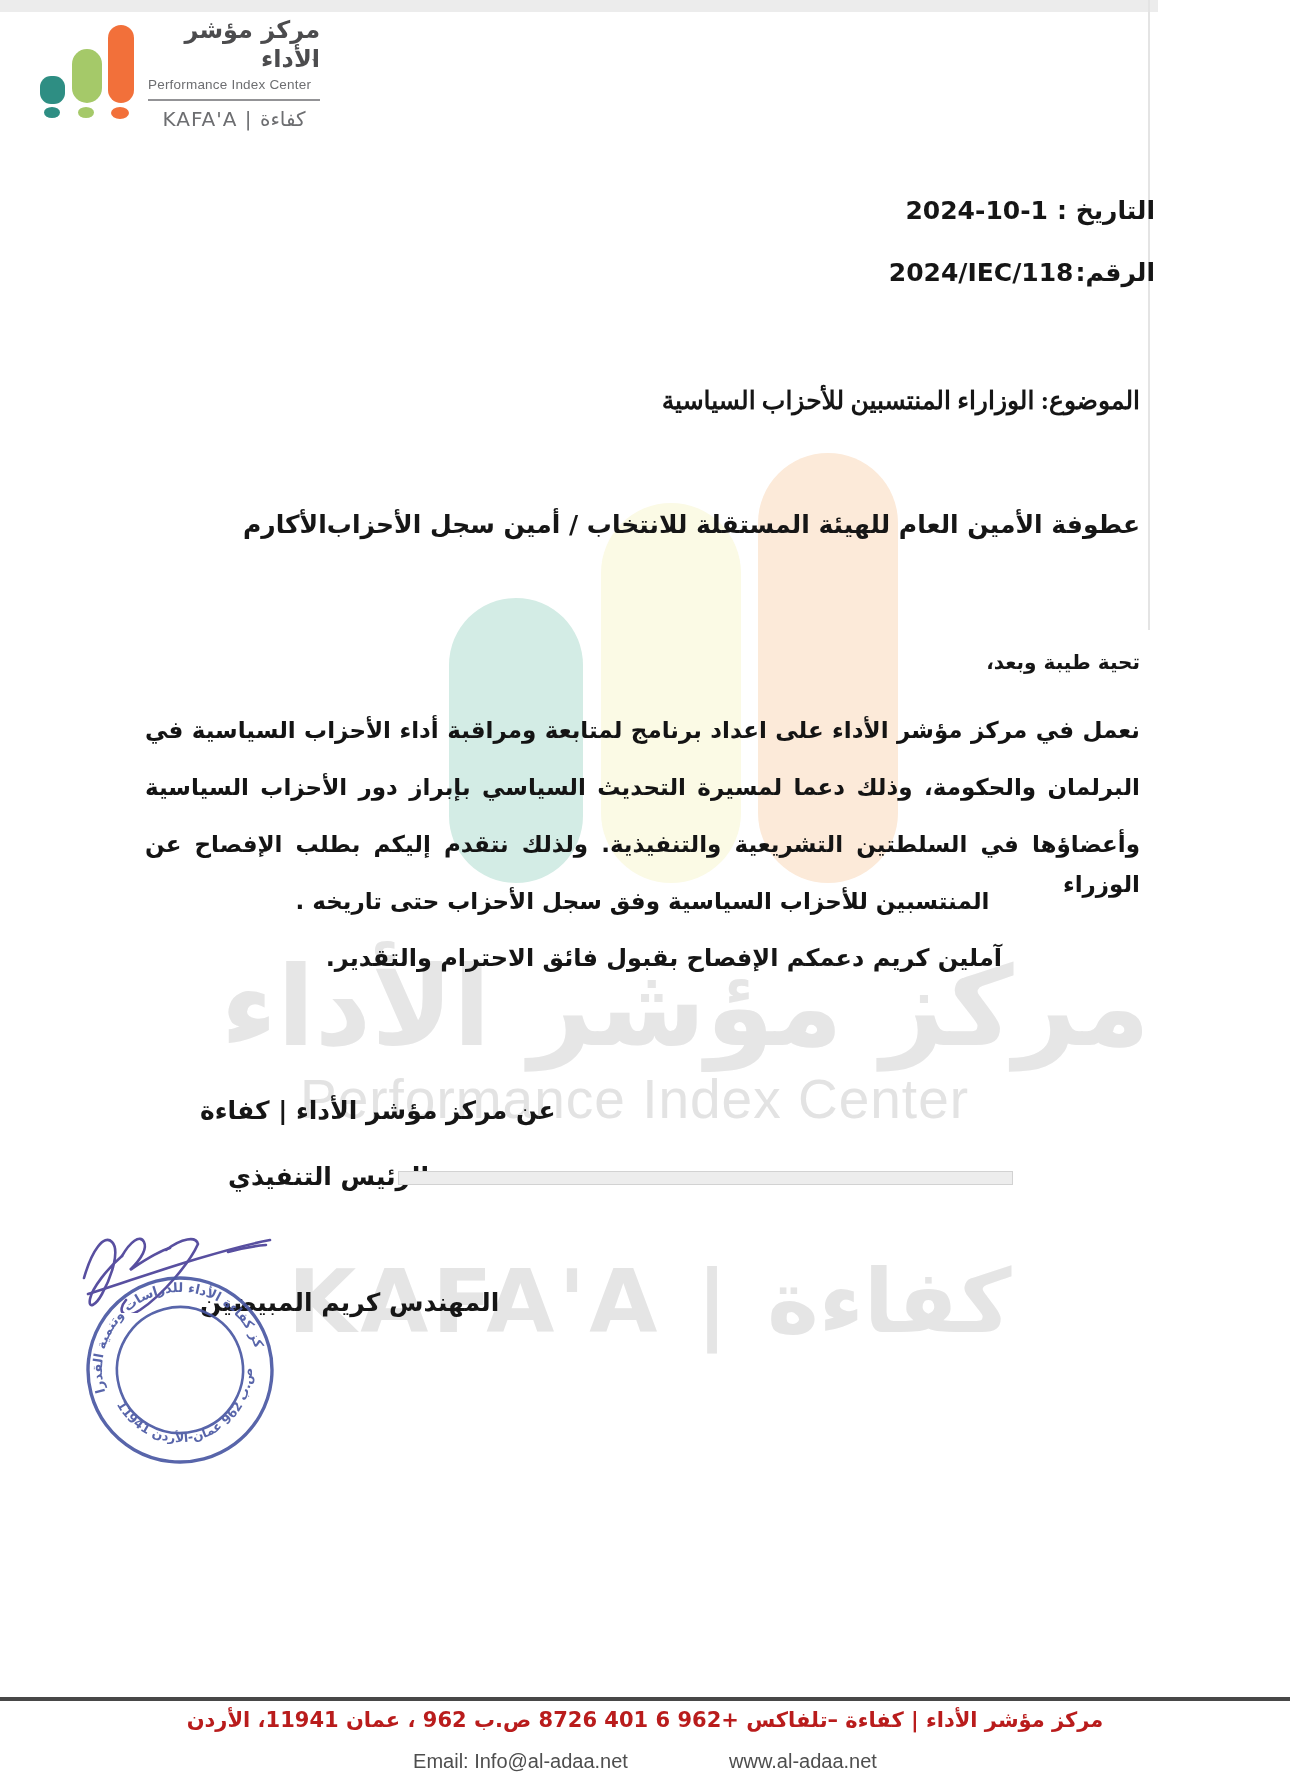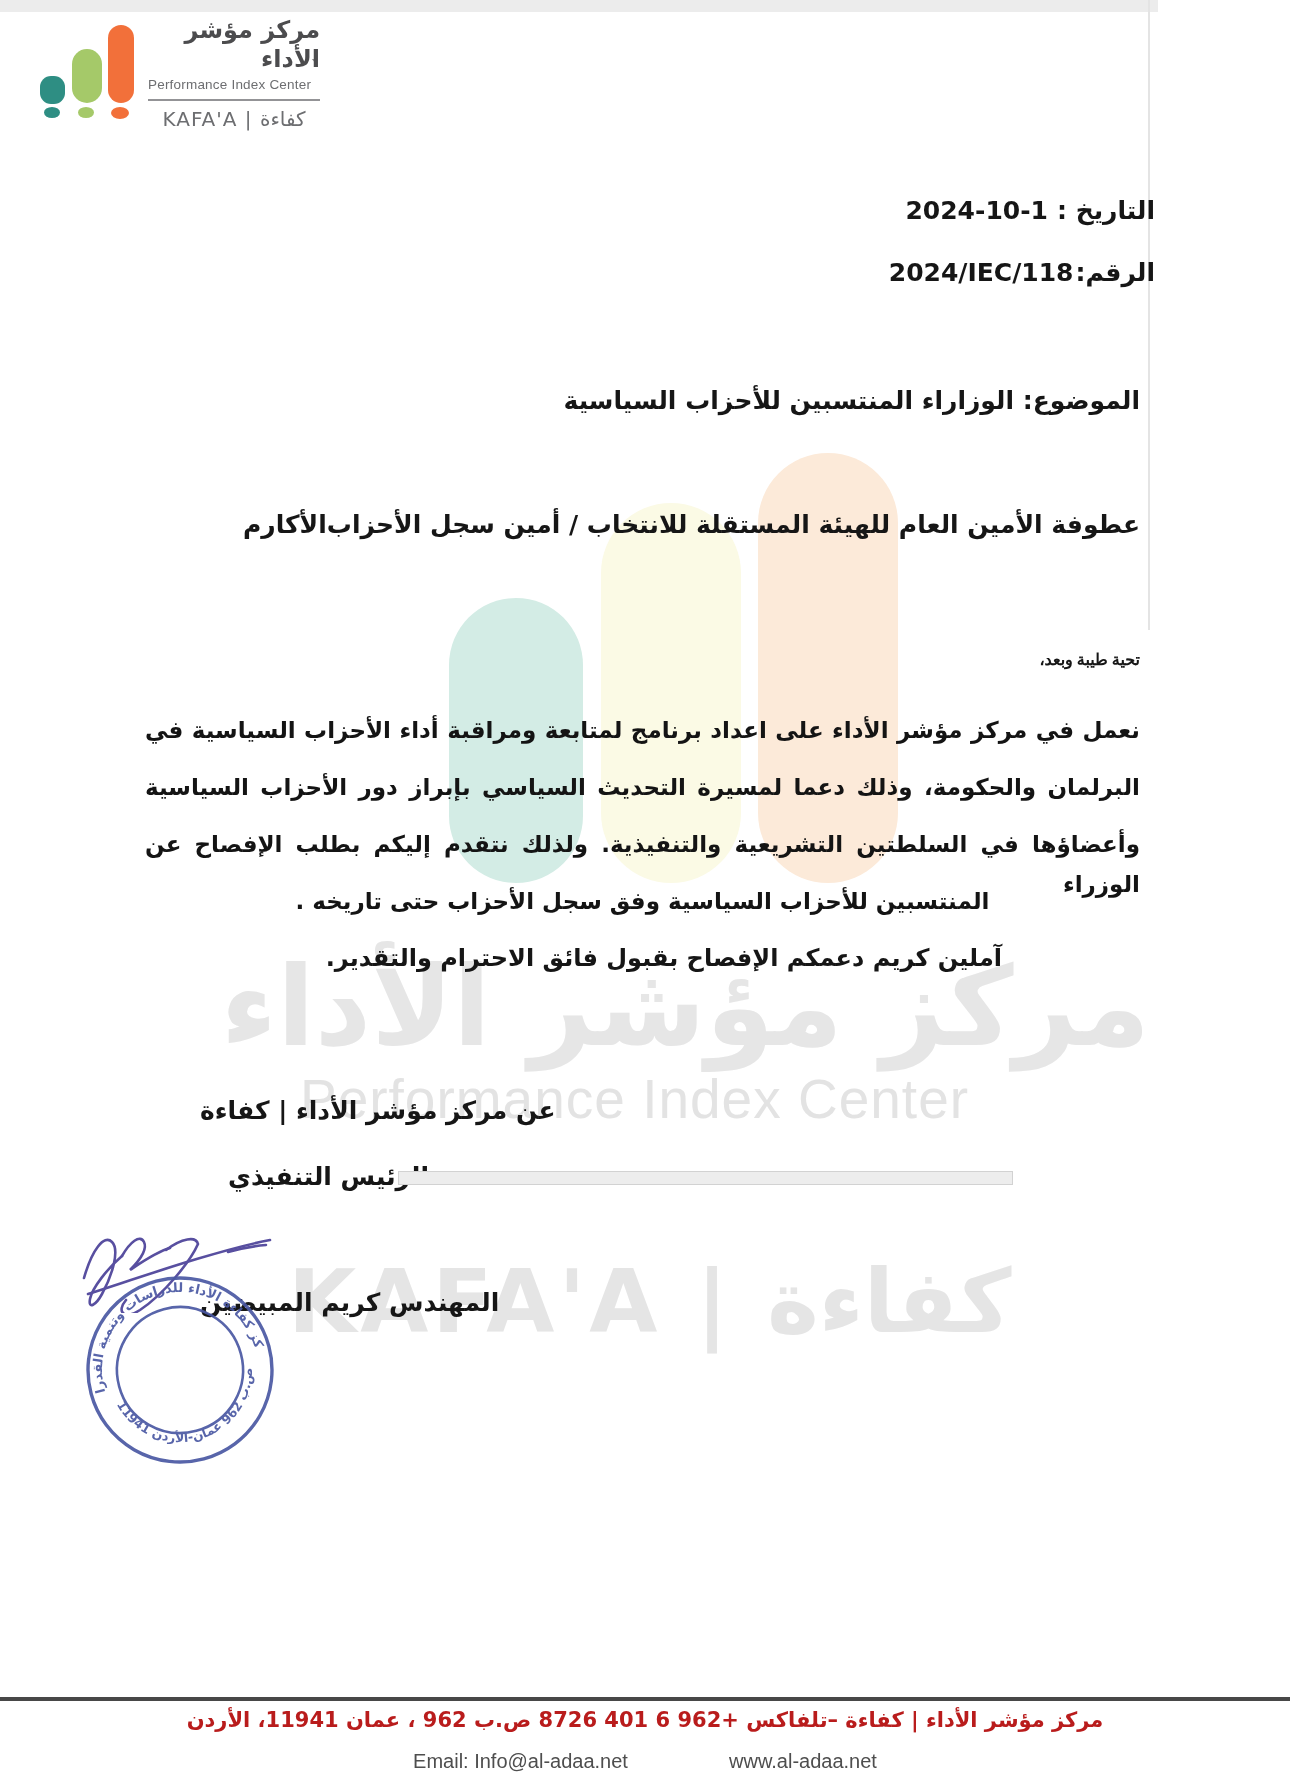--- a/index.html
+++ b/index.html
@@ -37,23 +37,23 @@
   
   .wm{z-index:1;line-height:1;white-space:nowrap;}
   .wm-ar{right:140px;top:952px;font-size:110px;font-weight:bold;color:#e6e6e6;direction:rtl;}
   .wm-en{left:300px;top:1072px;font-size:55px;color:#e3e3e3;font-family:"Liberation Sans",sans-serif;letter-spacing:1px;}
   .wm-kafaa{left:288px;top:1258px;font-size:88px;font-weight:bold;color:#e5e5e5;letter-spacing:4px;}
 
   .txt{z-index:2;}
   .date-line{right:135px;top:196px;font-size:25px;display:flex;direction:rtl;gap:9px;}
   .ref-line{right:135px;top:258px;font-size:25px;display:flex;direction:rtl;gap:2px;}
   .ltrnum{direction:ltr;unicode-bidi:embed;font-weight:bold;}
-  .subject{right:150px;top:386px;font-size:25px;}
+  .subject{right:150px;top:386px;font-size:25px;font-family:Liberation Serif, serif;}
   .recipient{left:295px;top:510px;width:845px;font-size:25px;display:flex;direction:rtl;justify-content:space-between;}
-  .greeting{right:150px;top:650px;font-size:16px;font-family:Liberation Serif, serif;}
+  .greeting{right:150px;top:650px;font-size:20px;}
   .body-block{left:145px;top:710px;width:995px;font-size:23px;z-index:2;}
   .body-block .bl{direction:rtl;font-weight:bold;height:57px;line-height:40px;}
   .body-block .just{text-align:justify;text-align-last:justify;}
   .body-block .last{text-align:center;}
   .closing{right:288px;top:944px;font-size:24px;}
   .sender{left:200px;top:1096px;font-size:25px;text-align:center;}
   .title-line{left:228px;top:1162px;font-size:25px;}
   .title-bar{left:398px;top:1171px;width:613px;height:12px;background:#ededed;border:1px solid #d2d2d2;z-index:2;}
   .sig{left:78px;top:1198px;z-index:3;}
   .signatory{left:200px;top:1288px;font-size:25px;z-index:2;}

